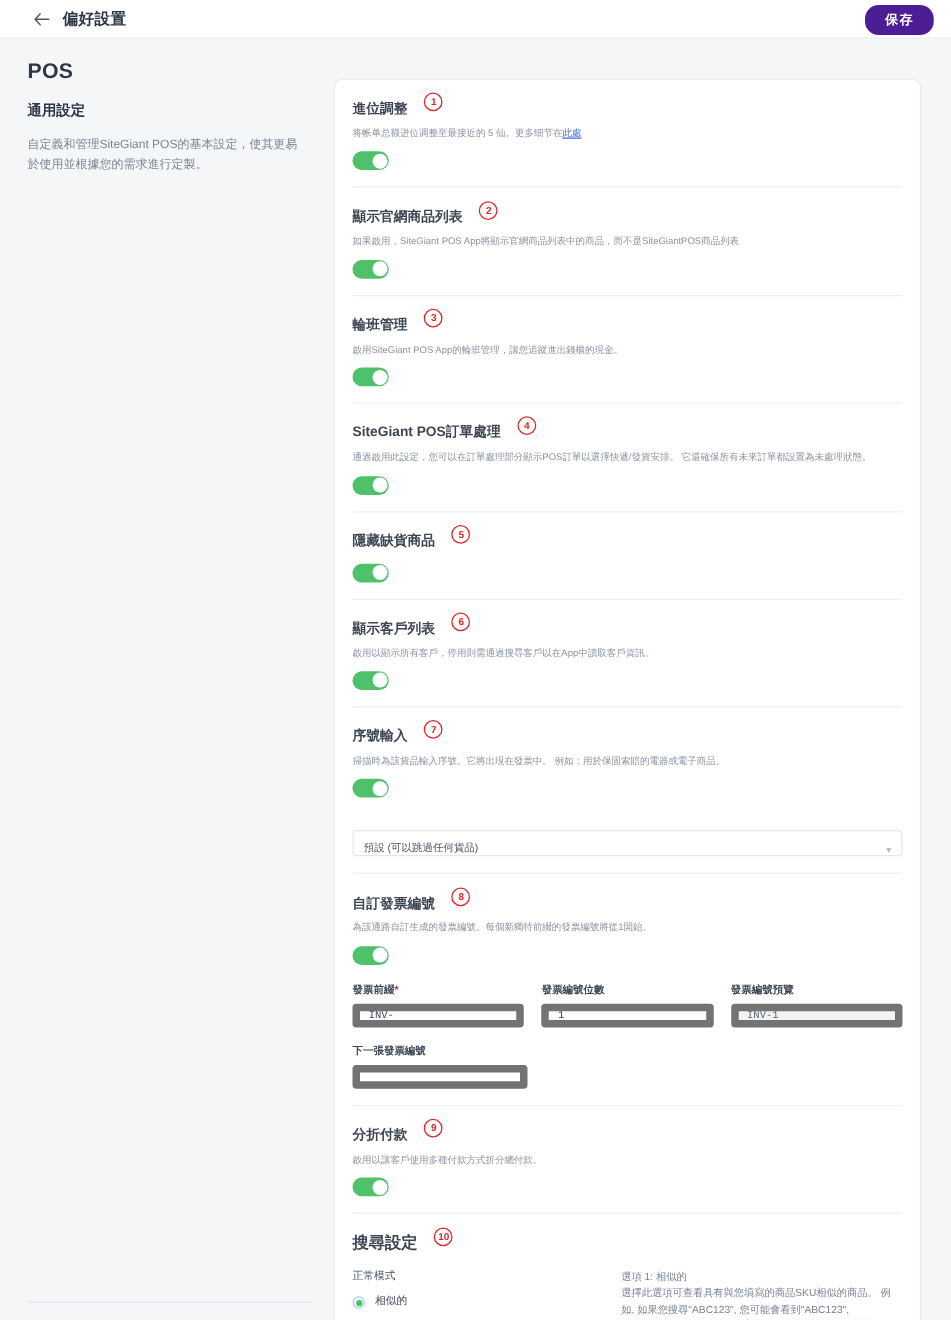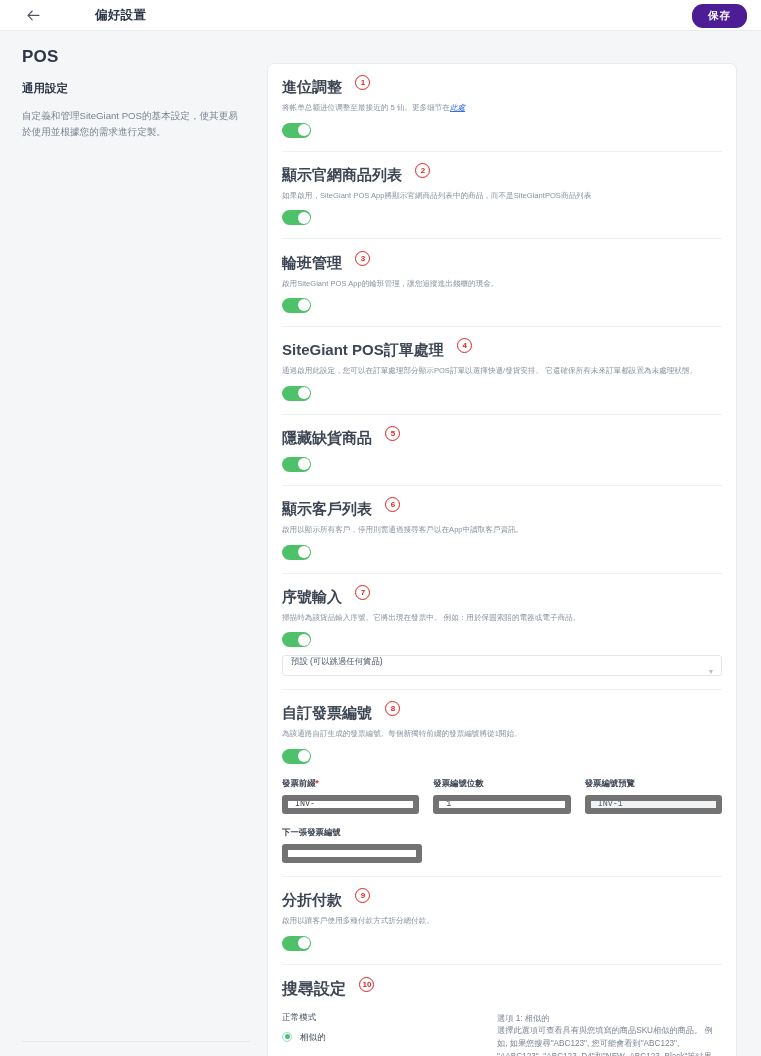--- a/index.html
+++ b/index.html
@@ -10,21 +10,21 @@
     color: #3c4257;
     overflow: hidden;
   }
   .page { position: relative; width: 761px; height: 1056px; }
 
   
   .topbar {
     position: absolute; top: 0; left: 0; width: 761px; height: 31px;
     background: #ffffff;
     border-bottom: 1px solid #e9ebee;
-    display: flex; align-items: center; gap: 45px;
+    display: flex; align-items: center;
   }
   .back-icon {
     margin-left: 26px; width: 14px; height: 14px;
     display: flex; align-items: center; justify-content: center;
     color: #4a5568; font-size: 13px; line-height: 1;
     cursor: pointer;
   }
   .topbar-title {
     margin-left: 10px; font-size: 12.5px; font-weight: 700; color: #2d3748;
     letter-spacing: .3px;
@@ -59,27 +59,27 @@
     width: 470px; min-height: 980px;
     background: #ffffff;
     border: 1px solid #e8eaee;
     border-radius: 7px;
     padding: 0 14px;
   }
   .row { position: relative; padding: 14px 0 13px 0; border-bottom: 1px solid #eef0f3; }
   .row:last-child { border-bottom: none; }
 
   .row-title {
-    font-size: 15px; font-weight: 700; color: #3d4654; display: inline-block;
+    font-size: 11px; font-weight: 700; color: #3d4654; display: inline-block;
     vertical-align: middle;
   }
   .row-desc {
     margin-top: 5px; font-size: 7.6px; line-height: 1.5; color: #8a93a2;
   }
-  .row-desc a { color: #3b6fd4; text-decoration: underline; font-style: italic; }
+  .row-desc a { color: #3b6fd4; text-decoration: underline; }
 
   
   .badge {
     display: inline-flex; align-items: center; justify-content: center;
     width: 15px; height: 15px; margin-left: 9px;
     border: 1.4px solid #e02424; border-radius: 50%;
     color: #e02424; font-size: 8px; font-weight: 700;
     vertical-align: middle; position: relative; top: -5px;
     font-family: "Liberation Sans", sans-serif;
   }
@@ -90,24 +90,24 @@
     background: #4ec16a; border-radius: 8px;
     position: relative; cursor: pointer;
   }
   .toggle .knob {
     position: absolute; top: 1.5px; right: 1.5px;
     width: 12px; height: 12px; border-radius: 50%; background: #fff;
   }
 
   
   .select {
-    margin-top: 8px; width: 100%; height: 21px;
+    margin-top: 26px; width: 100%; height: 21px;
     border: 1px solid #e3e6eb; border-radius: 3px;
-    background: #fff; display: flex; align-items: flex-start;
-    padding: 0 8px; font-size: 8.4px; color: #4a5568; cursor: pointer; flex-direction: column;
+    background: #fff; display: flex; align-items: flex-end;
+    padding: 0 8px; font-size: 8.4px; color: #4a5568; cursor: pointer;
   }
   .select .chev { margin-left: auto; color: #b6bcc7; font-size: 8px; }
 
   
   .fields { display: flex; gap: 14px; margin-top: 14px; }
   .field { width: 140px; }
   .field-label { font-size: 8.4px; font-weight: 700; color: #3d4654; }
   .field-label .req { color: #e02424; }
   .field-input {
     margin-top: 6px; width: 100%; height: 19px;
@@ -116,36 +116,36 @@
     padding: 0 7px; font-family: Liberation Mono, monospace;
   }
   .field-input.readonly { background: #f1f3f5; color: #5a6472; }
   .field-next { margin-top: 13px; width: 140px; }
 
   
   .search-grid { display: flex; margin-top: 12px; }
   .search-left { width: 215px; }
   .search-right { width: 225px; padding-top: 1px; }
   .sub-label { font-size: 8.6px; color: #4a5568; margin-bottom: 8px; }
-  .radio-line { display: flex; align-items: flex-start; margin-bottom: 9px; cursor: pointer; }
+  .radio-line { display: flex; align-items: flex-end; margin-bottom: 9px; cursor: pointer; }
   .radio {
     width: 10px; height: 10px; border-radius: 50%;
     border: 1px solid #c6ccd6; background: #fff;
     display: flex; align-items: center; justify-content: center; flex: none;
   }
   .radio.on { border-color: #9fd8e8; background: #f1fafc; }
   .radio.on::after {
     content: ""; width: 5px; height: 5px; border-radius: 50%; background: #4ec16a;
   }
   .radio-text { margin-left: 8px; font-size: 8.6px; color: #3d4654; }
   .radio-group { margin-bottom: 6px; }
   .opt-block { margin-bottom: 14px; }
   .opt-head { font-size: 8.2px; color: #7b8494; line-height: 1.55; }
   .opt-body { font-size: 8.2px; color: #7b8494; line-height: 1.55; }
-  .search-head { font-size: 16px; font-weight: 700; color: #3d4654; display:inline-block; vertical-align: middle;}
+  .search-head { font-size: 13px; font-weight: 700; color: #3d4654; display:inline-block; vertical-align: middle;}
 </style>
 </head>
 <body>
 
 <div class="page">
 
   <div class="topbar">
     <div class="back-icon">
       <svg width="13" height="11" viewBox="0 0 13 11" fill="none">
         <path d="M5.2 1L1 5.4l4.2 4.4M1 5.4h11" stroke="#4a5568" stroke-width="1.1" stroke-linecap="round" stroke-linejoin="round"></path>

